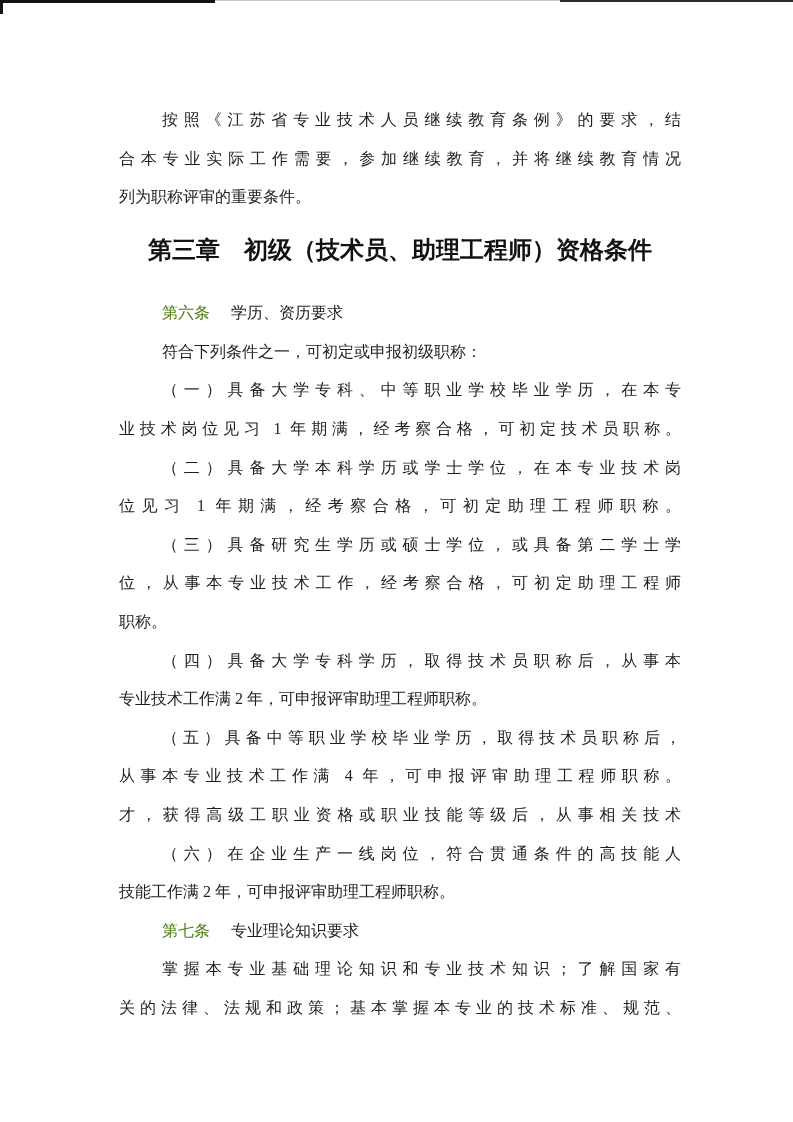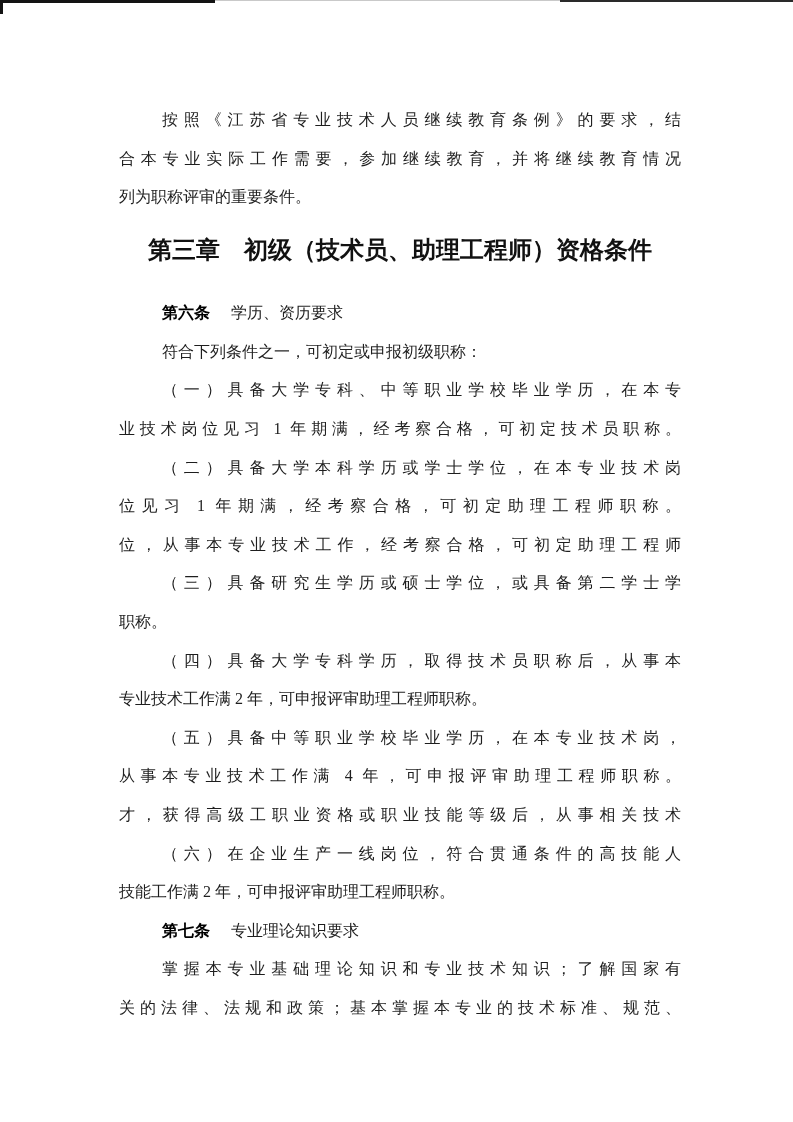--- a/index.html
+++ b/index.html
@@ -43,22 +43,22 @@
     font-weight: 700;
     font-size: 24px;
     line-height: 44px;
     height: 44px;
     text-align: center;
     color: #111111;
     white-space: nowrap;
   }
   .art-label {
     font-family: "Liberation Sans", "DejaVu Sans", sans-serif;
-    font-weight: 700;
-    color: #000000;
+    font-weight: 400;
+    color: #4d7c0f;
   }
   .art-title { padding-left: 21px; font-family: Liberation Serif, serif; }
 </style>
 </head>
 <body>
 
 <div class="page">
 
   <div class="edge-top-faint"></div>
   <div class="edge-top-left"></div>
@@ -78,28 +78,28 @@
     </div>
 
     <div class="ln ind">符合下列条件之一，可初定或申报初级职称：</div>
 
     <div class="ln ind jf">（一）具备大学专科、中等职业学校毕业学历，在本专</div>
     <div class="ln jf">业技术岗位见习 1 年期满，经考察合格，可初定技术员职称。</div>
 
     <div class="ln ind jf">（二）具备大学本科学历或学士学位，在本专业技术岗</div>
     <div class="ln jf">位见习 1 年期满，经考察合格，可初定助理工程师职称。</div>
 
+    <div class="ln ind jf">（三）具备研究生学历或硕士学位，或具备第二学士学</div>
     <div class="ln jf">位，从事本专业技术工作，经考察合格，可初定助理工程师</div>
-    <div class="ln ind jf">（三）具备研究生学历或硕士学位，或具备第二学士学</div>
     <div class="ln">职称。</div>
 
     <div class="ln ind jf">（四）具备大学专科学历，取得技术员职称后，从事本</div>
     <div class="ln">专业技术工作满 2 年，可申报评审助理工程师职称。</div>
 
-    <div class="ln ind jf">（五）具备中等职业学校毕业学历，在本专业技术岗，</div>
+    <div class="ln ind jf">（五）具备中等职业学校毕业学历，取得技术员职称后，</div>
     <div class="ln jf">从事本专业技术工作满 4 年，可申报评审助理工程师职称。</div>
 
     <div class="ln jf">才，获得高级工职业资格或职业技能等级后，从事相关技术</div>
     <div class="ln ind jf">（六）在企业生产一线岗位，符合贯通条件的高技能人</div>
     <div class="ln">技能工作满 2 年，可申报评审助理工程师职称。</div>
 
     <div class="ln ind">
       <span class="art-label">第七条</span><span class="art-title">专业理论知识要求</span>
     </div>
 

